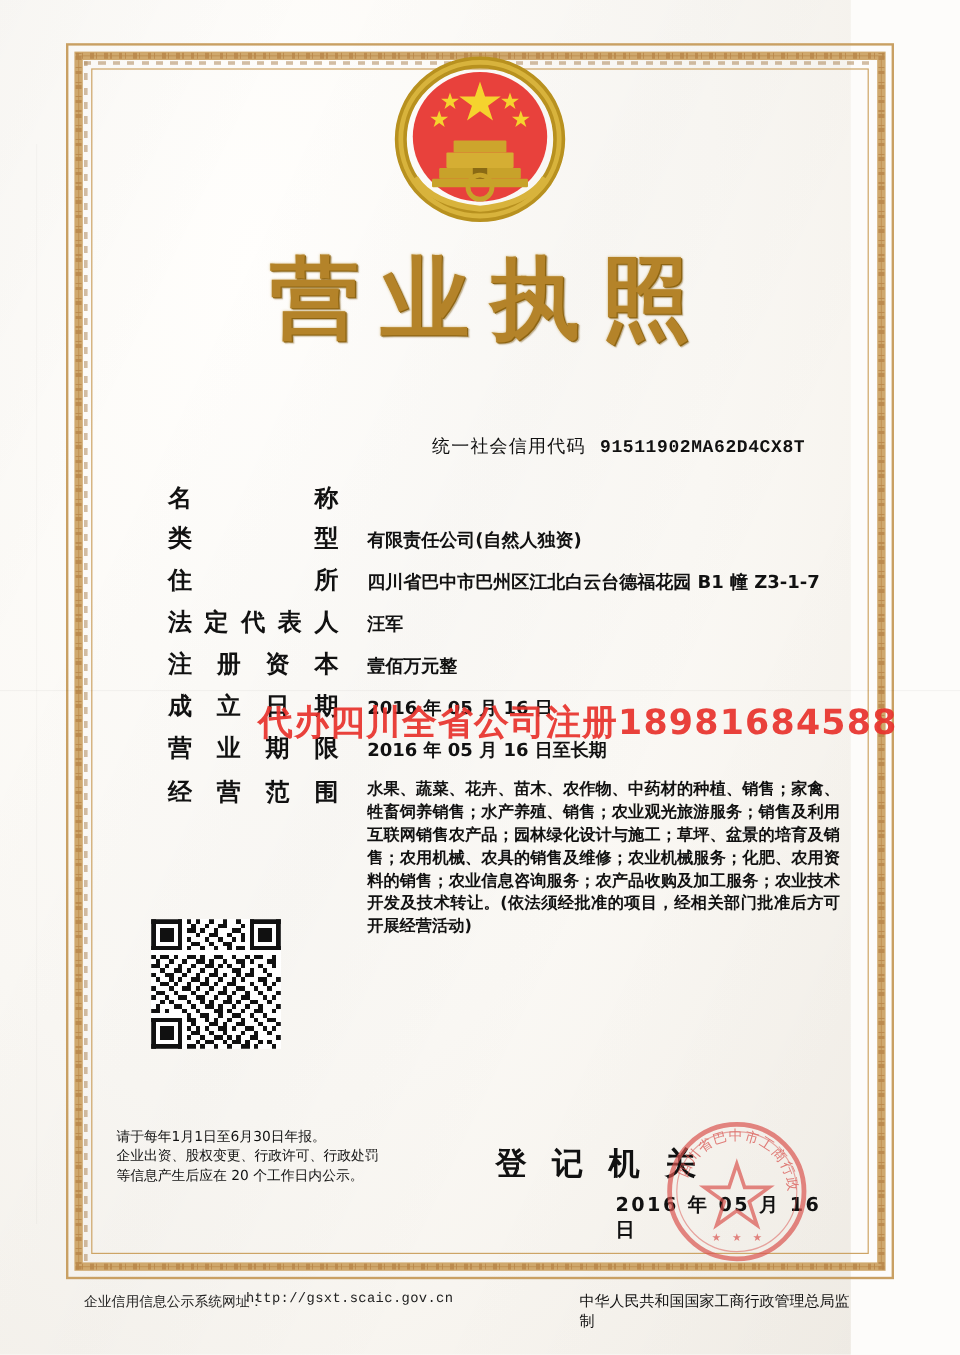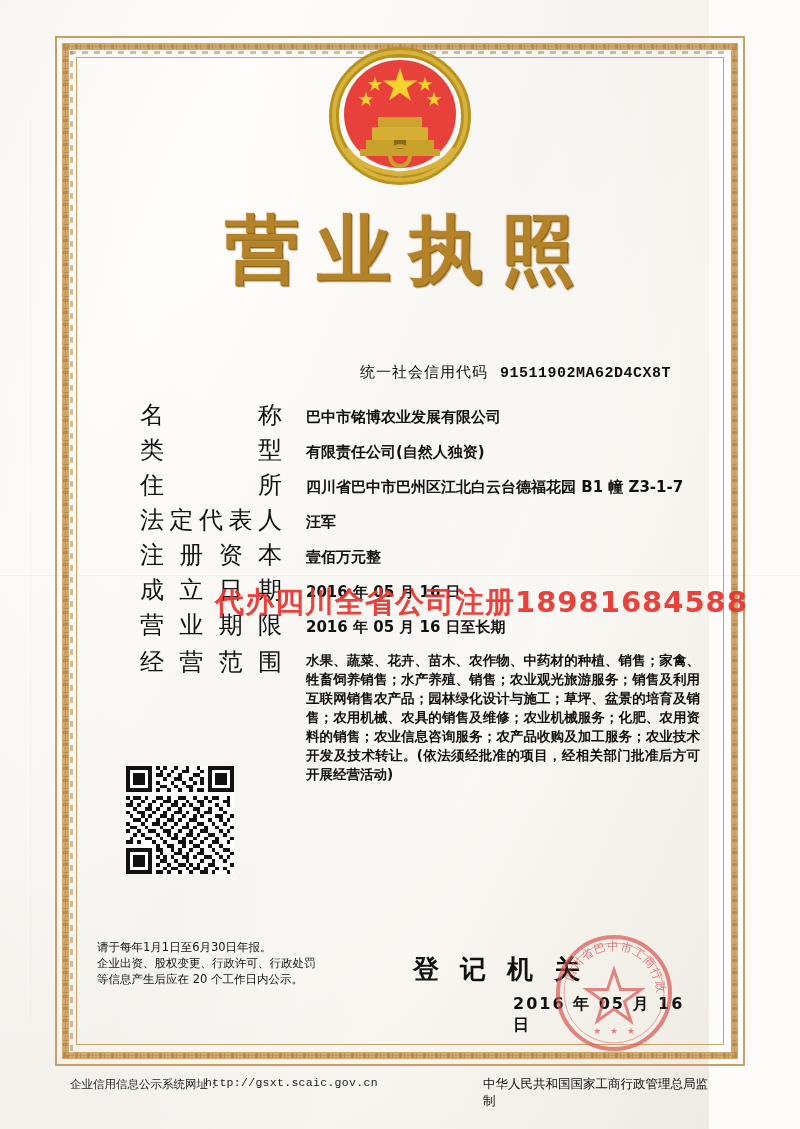--- a/index.html
+++ b/index.html
@@ -154,22 +154,22 @@
   }
   .row {
     display: flex;
     align-items: flex-start;
     margin-bottom: 11px;
   }
   .row-label {
     width: 166px;
     flex: 0 0 166px;
     font-family: "DejaVu Sans", sans-serif;
-    font-size: 24px;
-    font-weight: normal;
+    font-size: 20px;
+    font-weight: bold;
     color: #111;
     letter-spacing: 0px;
     text-align: justify;
     text-align-last: justify;
     line-height: 22px;
     padding-right: 24px;
     box-sizing: border-box;
   }
   .row-value {
     flex: 1;
@@ -336,21 +336,20 @@
 
   <div class="main-title">营业执照</div>
 
   <div class="credit-line">
     <span>统一社会信用代码</span><span class="code">91511902MA62D4CX8T</span>
   </div>
 
   <div class="fields">
     <div class="row">
       <div class="row-label">名称</div>
-      <div class="row-value">巴中市铭博农业发展有限公司</div>
     </div>
     <div class="row">
       <div class="row-label">类型</div>
       <div class="row-value">有限责任公司(自然人独资)</div>
     </div>
     <div class="row">
       <div class="row-label">住所</div>
       <div class="row-value">四川省巴中市巴州区江北白云台德福花园 B1 幢 Z3-1-7</div>
     </div>
     <div class="row">

